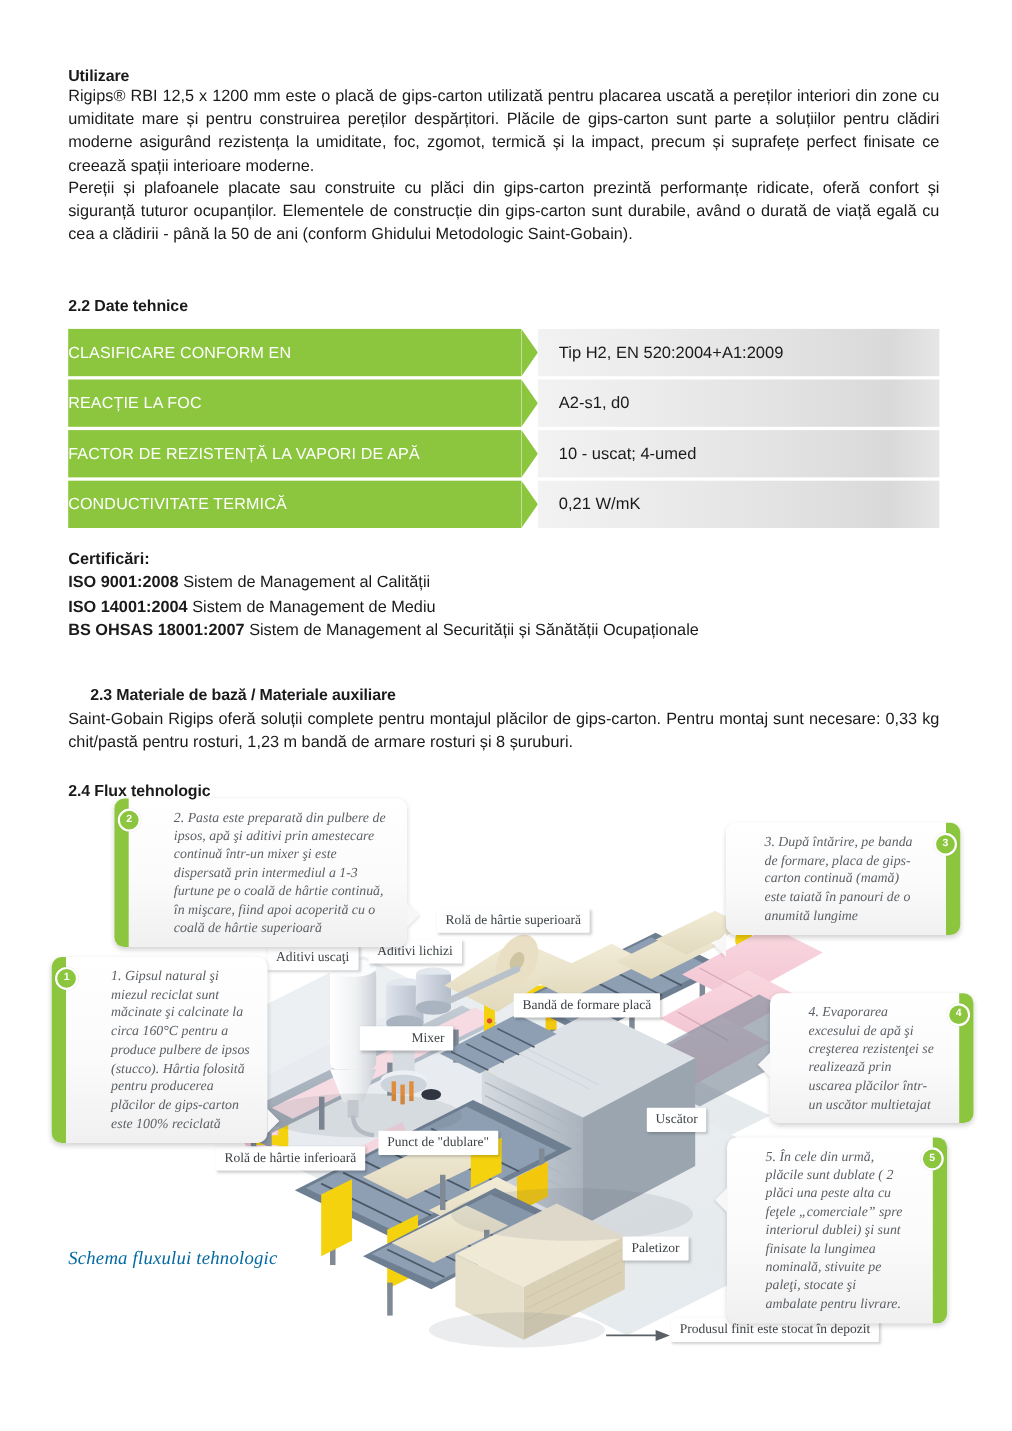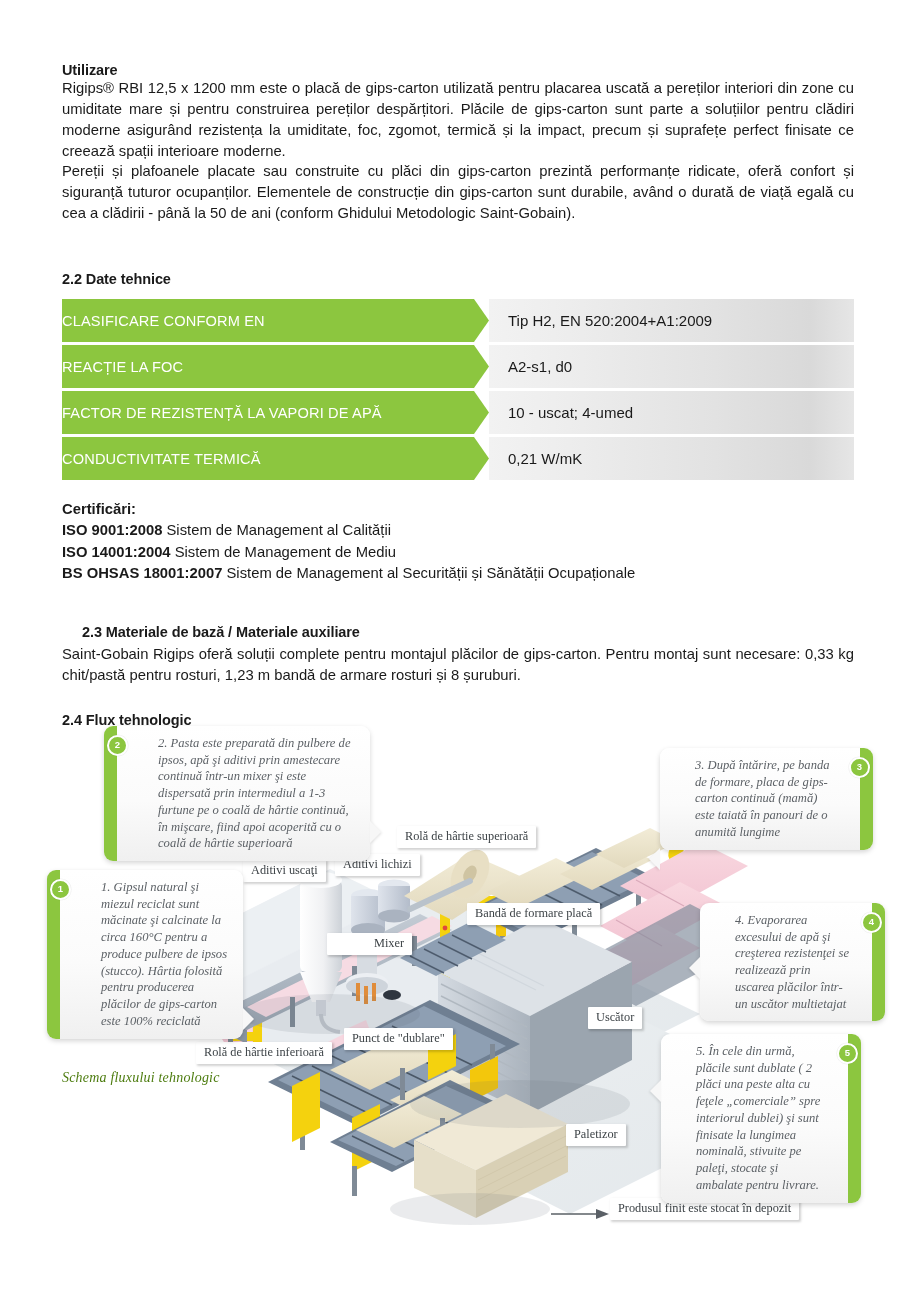--- a/index.html
+++ b/index.html
@@ -98,25 +98,25 @@
     width: 920px;
     height: 530px;
     overflow: hidden;
   }
   #iso-svg { position: absolute; left: 0; top: 0; }
 
   
   #flow-caption {
     position: absolute;
     left: 62px;
-    top: 1070px;
+    top: 1134px;
     font-family: "Liberation Serif", serif;
     font-style: italic;
-    font-size: 14px;
-    color: #4d7c0f;
+    font-size: 17px;
+    color: #0369a1;
     letter-spacing: 0.2px;
   }
 
   
   .callout {
     position: absolute;
     background: linear-gradient(to bottom, #ffffff 0%, #fbfbfb 55%, #f0f0f0 100%);
     border-radius: 9px;
     box-shadow: 0 2px 5px rgba(0,0,0,0.17);
     font-family: "Liberation Serif", serif;

